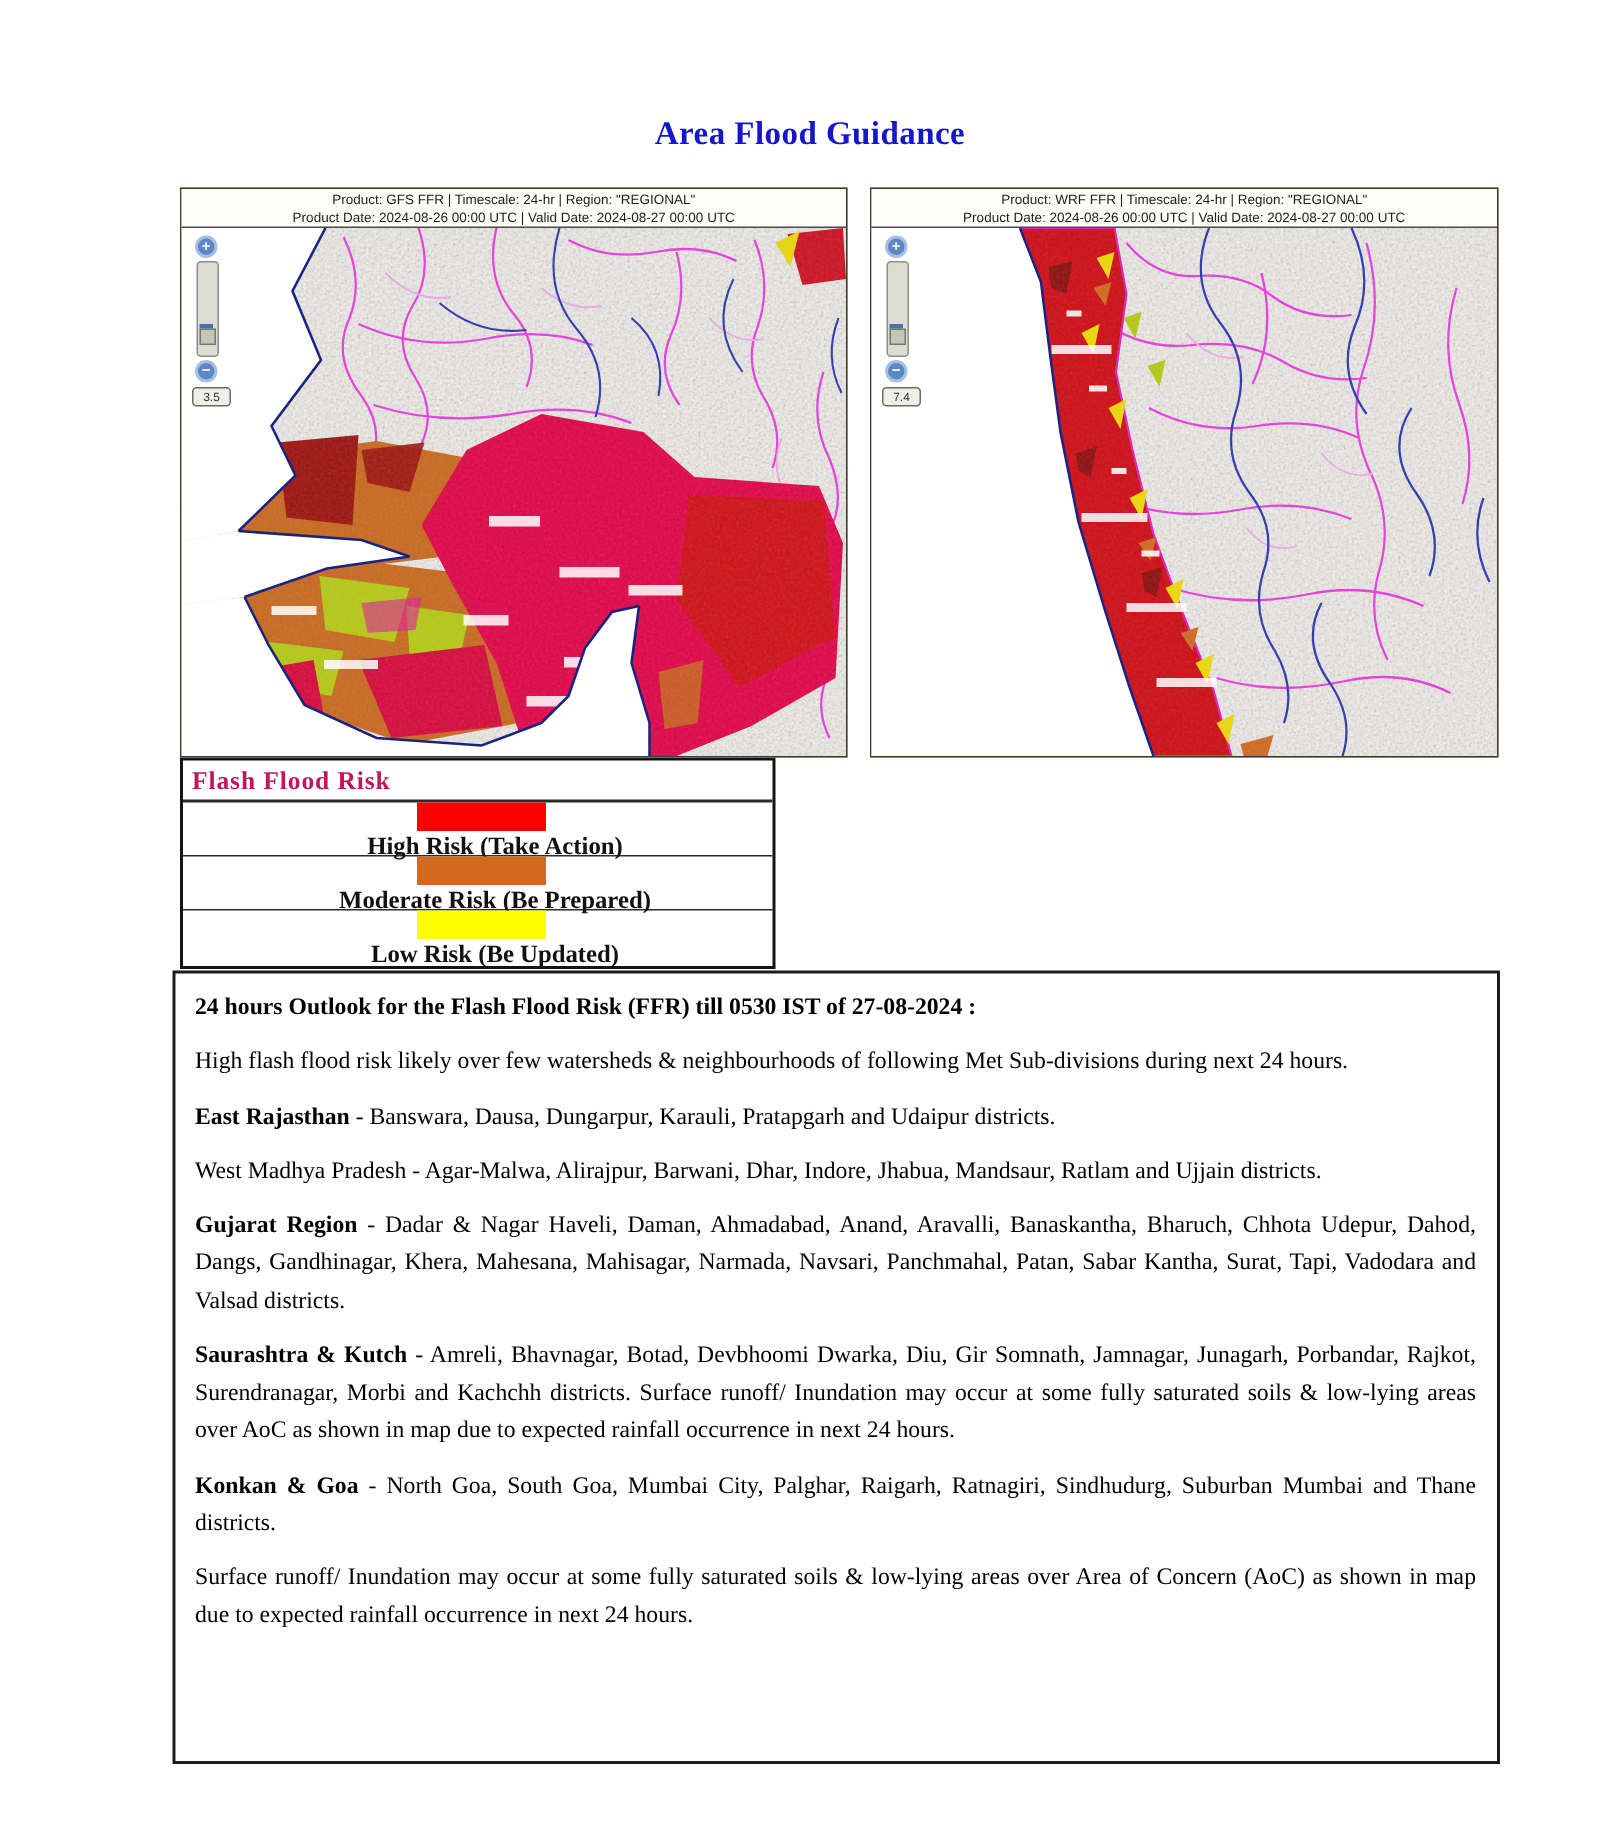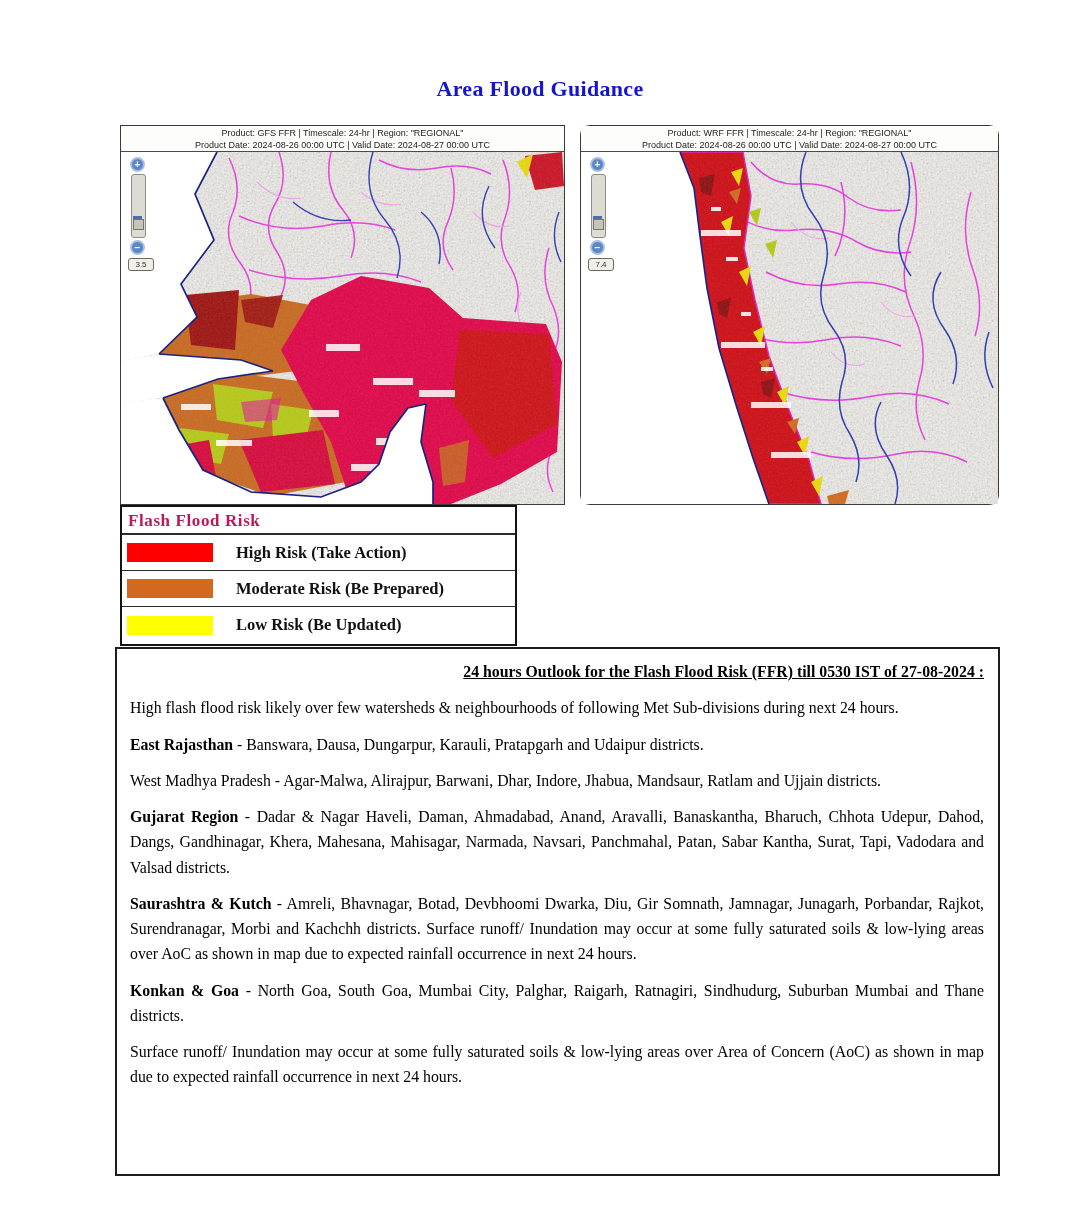--- a/index.html
+++ b/index.html
@@ -11,21 +11,21 @@
     position:absolute; top:76px; left:0; width:100%;
     text-align:center; font-size:22px; font-weight:bold;
     color:#1515c9; letter-spacing:0.3px;
   }
   
   .map-panel {
     position:absolute; top:125px; height:380px; box-sizing:border-box;
     border:1px solid #3a3a3a; background:#eab308;
   }
   .map-panel.gfs { left:120px; width:445px; }
-  .map-panel.wrf { left:580px; width:419px;border-radius:10px; }
+  .map-panel.wrf { left:580px; width:419px; }
   .map-header {
     height:26px; box-sizing:border-box; border-bottom:1px solid #4a4a4a;
     background:#fdfdfb; text-align:center; color:#1c1c1c;
     font-family:"Liberation Sans", sans-serif; font-size:9px; line-height:12px;
     padding-top:1px; white-space:nowrap; overflow:hidden;
   }
   .map-body { position:relative; height:352px; overflow:hidden; background:#f1efeb; }
   .map-body svg { display:block; width:100%; height:100%; }
   
   .zoom-control { position:absolute; left:7px; top:5px; width:26px; }
@@ -51,33 +51,33 @@
     position:absolute; left:120px; top:505px; width:397px; height:141px;
     box-sizing:border-box; background:#ffffff; border:2px solid #141414;
   }
   .legend-title {
     height:28px; box-sizing:border-box; border-bottom:2px solid #2b2b2b;
     font-size:17px; font-weight:bold; color:#be185d; letter-spacing:0.6px;
     padding:4px 0 0 6px;
   }
   .legend-row {
     height:36px; box-sizing:border-box; border-bottom:1px solid #2b2b2b;
-    display:flex; align-items:center;
+    display:flex; align-items:center;flex-direction:column;
   }
   .legend-row:last-child { border-bottom:none; }
   .legend-swatch { width:86px; height:19px; margin-left:5px; flex:0 0 auto; }
   .legend-row-label { margin-left:23px; font-size:16.5px; font-weight:bold; color:#111; }
   
   .outlook {
     position:absolute; left:115px; top:647px; width:885px; height:529px;
     box-sizing:border-box; border:2px solid #1d1d1d; background:#ffffff;
     padding:10px 14px 0 13px; color:#000;
   }
   .outlook p { margin:0 0 11px 0; text-align:justify; line-height:1.6; font-size:15.8px; }
-  .outlook p.heading { font-weight:bold; text-align:right;text-decoration:underline; }
+  .outlook p.heading { font-weight:bold; text-align:left; }
 </style>
 </head>
 <body>
 
 <div class="page">
 
   <div class="page-title">Area Flood Guidance</div>
 
   <div class="map-panel gfs">
     <div class="map-header">

